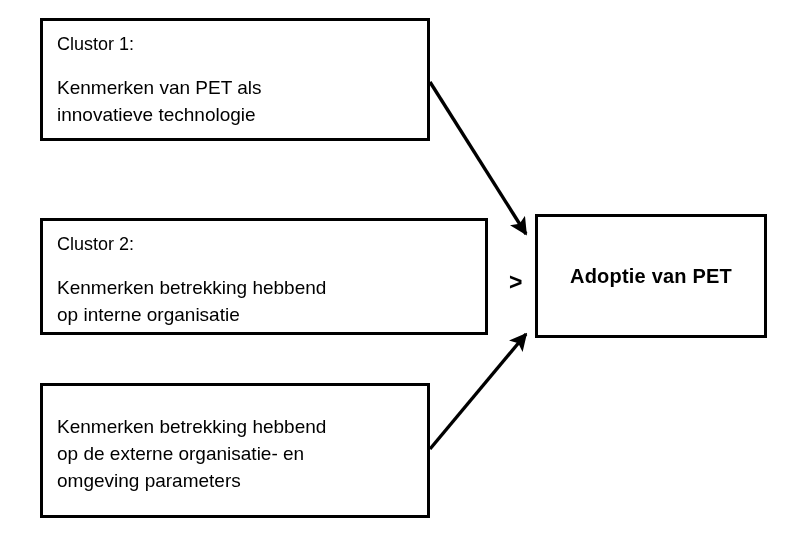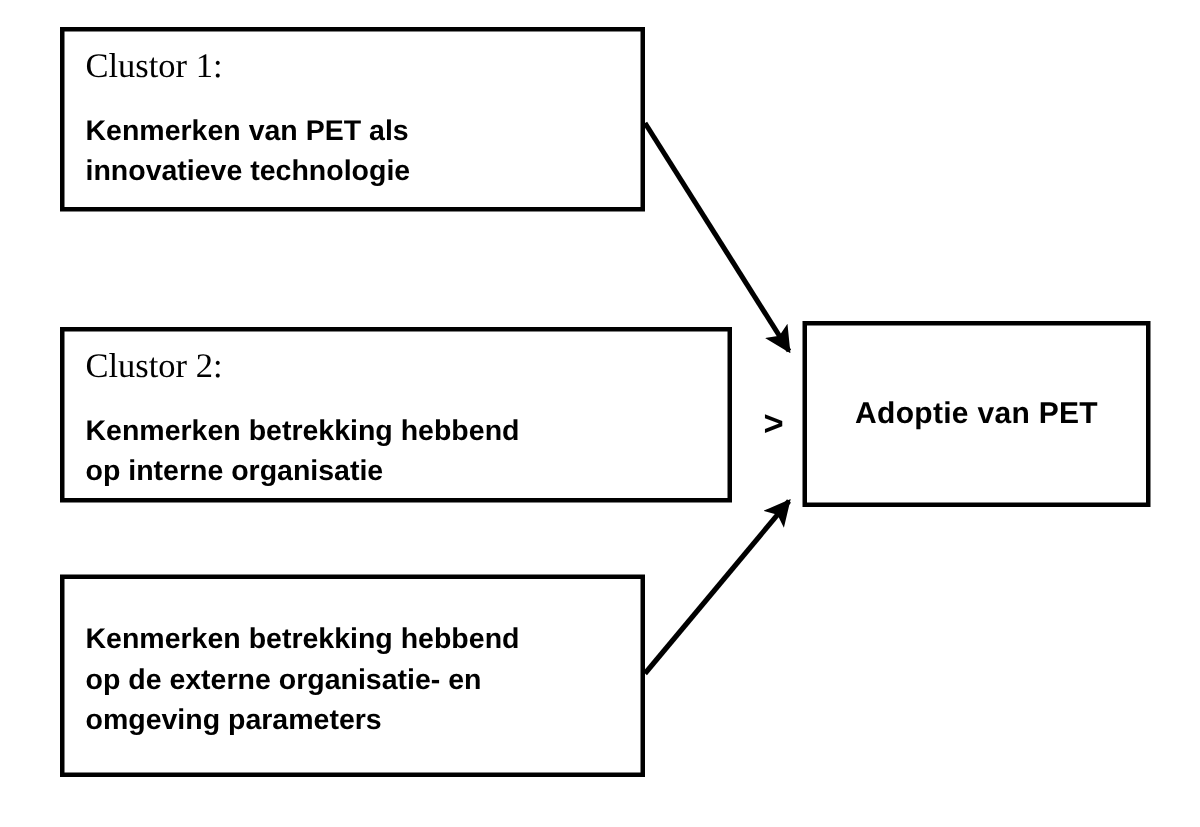--- a/index.html
+++ b/index.html
@@ -21,31 +21,29 @@
   .node {
     position: absolute;
     box-sizing: border-box;
     background: #ffffff;
     border: 3px solid #000000;
   }
   .cluster-box {
     padding: 10px 0 0 14px;
   }
   .cluster-title {
-    font-size: 23px;
+    font-size: 18px;
     line-height: 26px;
     white-space: nowrap;
-    font-family: Liberation Serif, serif;
   }
   .cluster-body {
     font-size: 19px;
     line-height: 27px;
     margin-top: 17px;
     white-space: pre-line;
-    font-weight: bold;
   }
   #box1 { left: 40px;  top: 18px;  width: 390px; height: 123px; }
   #box2 { left: 40px;  top: 218px; width: 448px; height: 117px; }
   #box3 { left: 40px;  top: 383px; width: 390px; height: 135px; }
 
   #outcome-box {
     left: 535px;
     top: 214px;
     width: 232px;
     height: 124px;

